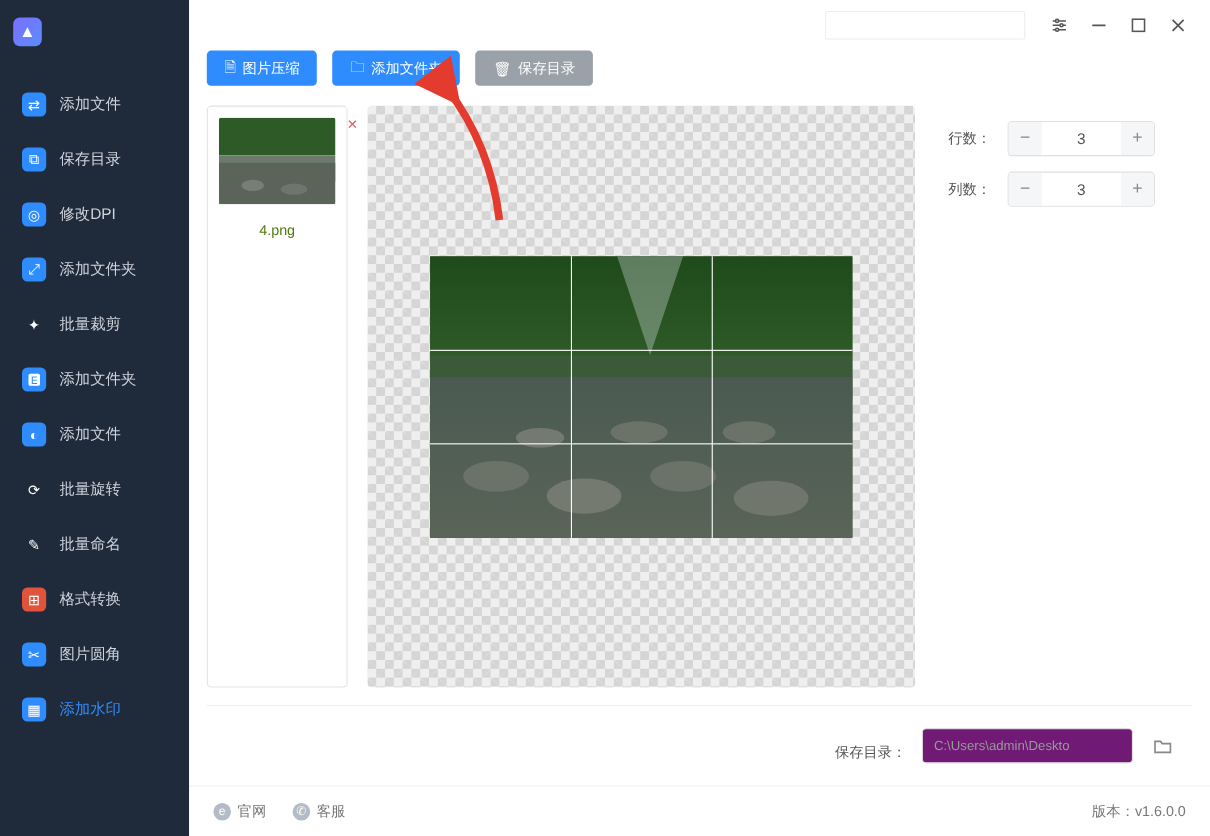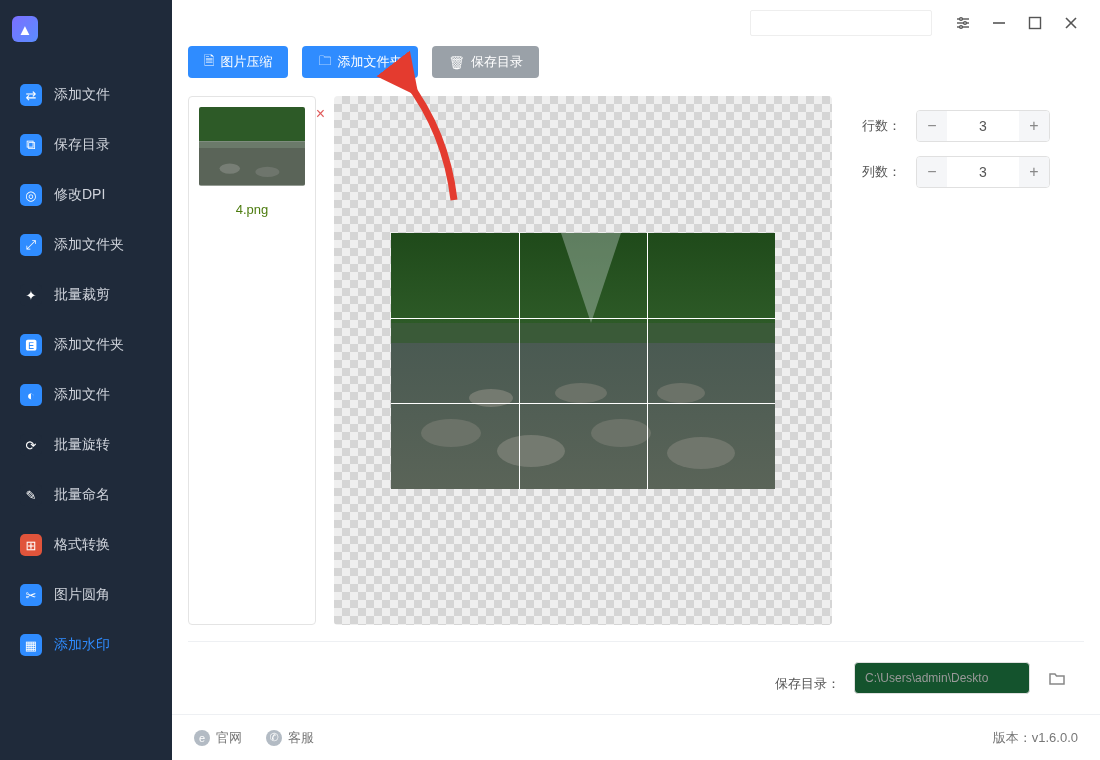--- a/index.html
+++ b/index.html
@@ -46,21 +46,21 @@
 
 .settings-panel { width: 234px; padding: 14px 0 0 12px; }
 .setting-row { display: flex; align-items: center; gap: 10px; margin-bottom: 14px; }
 .setting-label { font-size: 13px; color: #555; width: 44px; text-align: left; }
 .stepper { display: flex; border: 1px solid #e0e0e0; border-radius: 4px; overflow: hidden; }
 .stepper button { width: 30px; height: 30px; border: none; background: #f5f6f8; color: #888; font-size: 16px; cursor: pointer; }
 .stepper input { width: 72px; border: none; text-align: center; font-size: 14px; background: #fff; color:#555; outline:none; }
 
 .bottom-bar { border-top: 1px solid #eef0f3; margin: 16px 16px 0 16px; padding: 20px 14px; display: flex; align-items: center; justify-content: flex-end; gap: 14px; }
 .save-label { font-size: 13px; color: #555; margin-top: 12px; }
-.save-path { width: 176px; height: 32px; border: 1px solid #e0e0e0; border-radius: 4px; padding: 0 10px; font-size: 12px; color: #999; background:#14532d; }
+.save-path { width: 192px; height: 32px; border: 1px solid #e0e0e0; border-radius: 4px; padding: 0 10px; font-size: 12px; color: #999; background:#701a75; }
 .folder-btn { width: 26px; height: 26px; display:flex; align-items:center; justify-content:center; color:#888; cursor:pointer; }
 .start-btn { height: 36px; padding: 0 22px; border: none; border-radius: 4px; background: #ee5a52; color: #fff; font-size: 14px; cursor: pointer; }
 
 .footer { height: 46px; border-top: 1px solid #eef0f3; display: flex; align-items: center; justify-content: space-between; padding: 0 22px; font-size: 13px; color: #777; }
 .footer-left { display: flex; gap: 24px; }
 .footer-link { display: flex; align-items: center; gap: 6px; cursor: pointer; }
 .footer-link-icon { width: 16px; height: 16px; border-radius: 50%; background: #b3bbc4; color:#fff; display:flex; align-items:center; justify-content:center; font-size:11px; }
 
 
 .arrow { position: absolute; left: 214px; top: 72px; pointer-events: none; }

